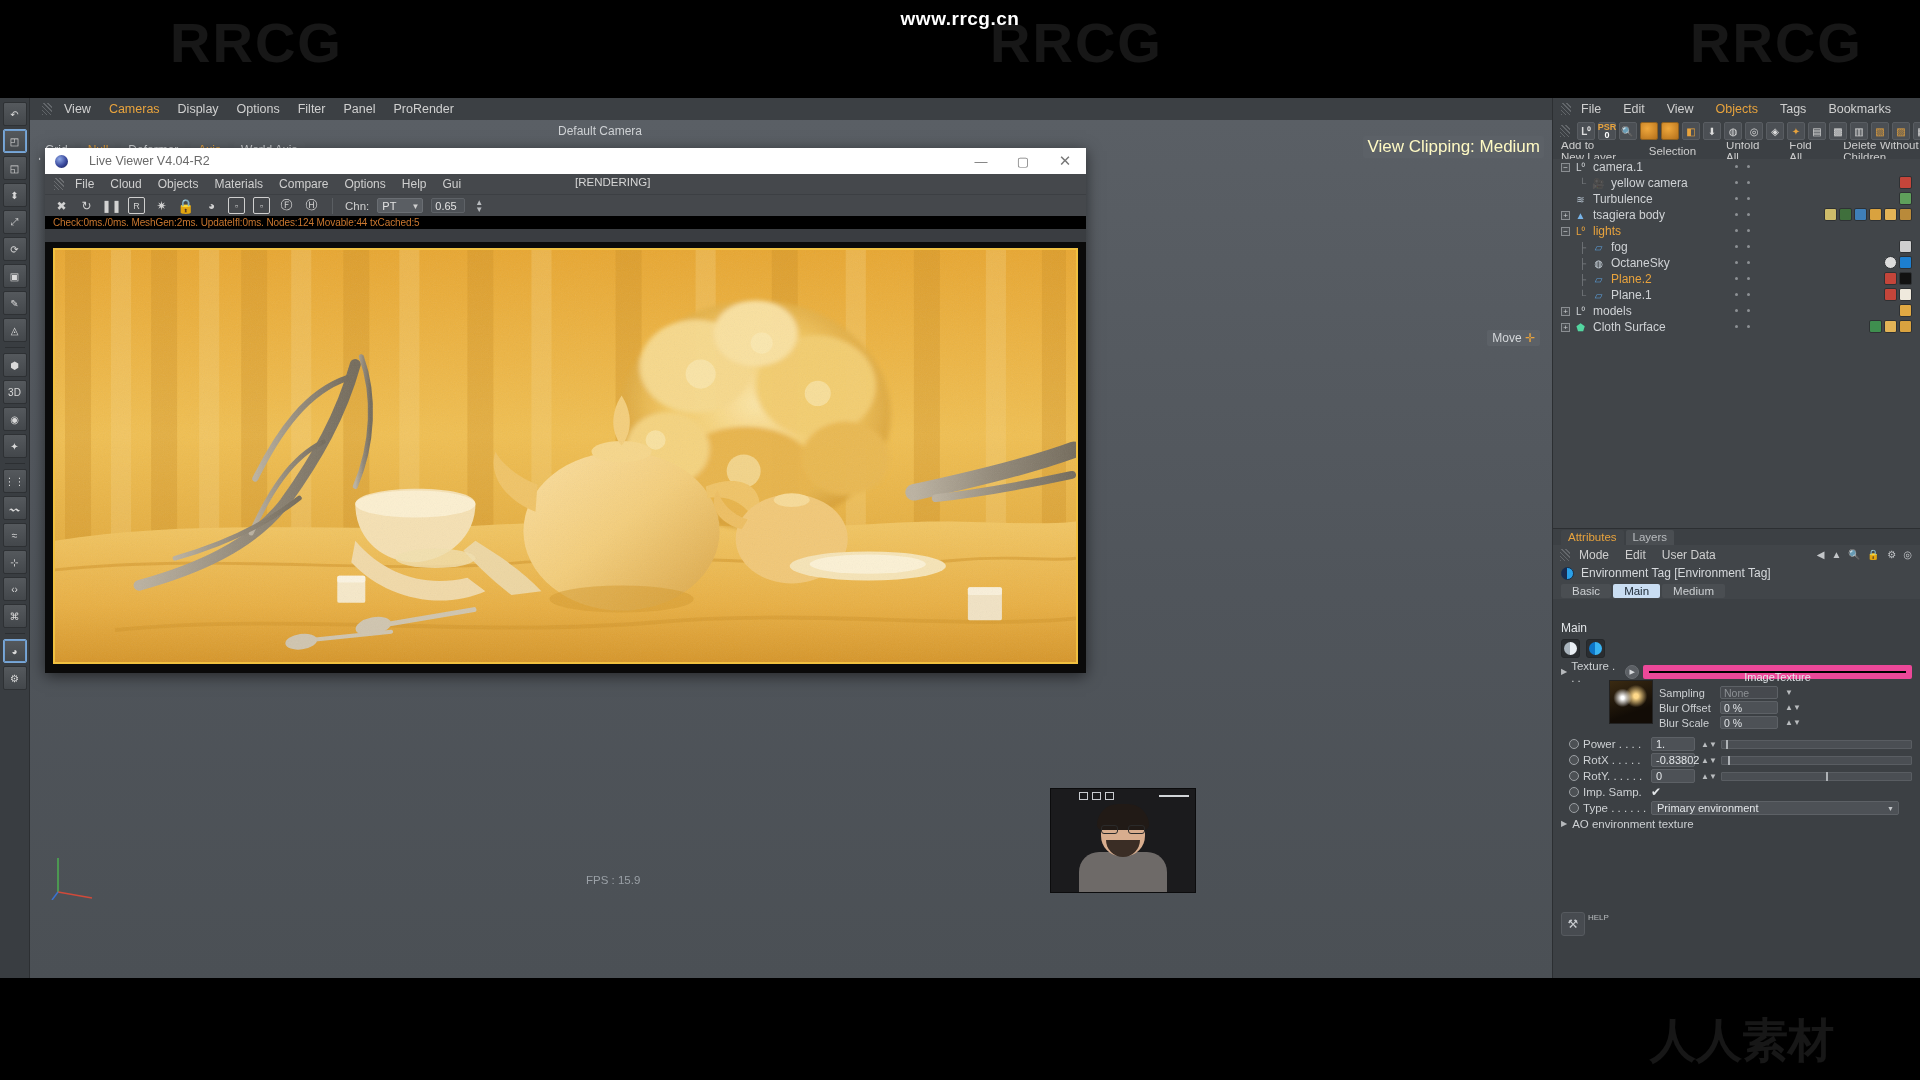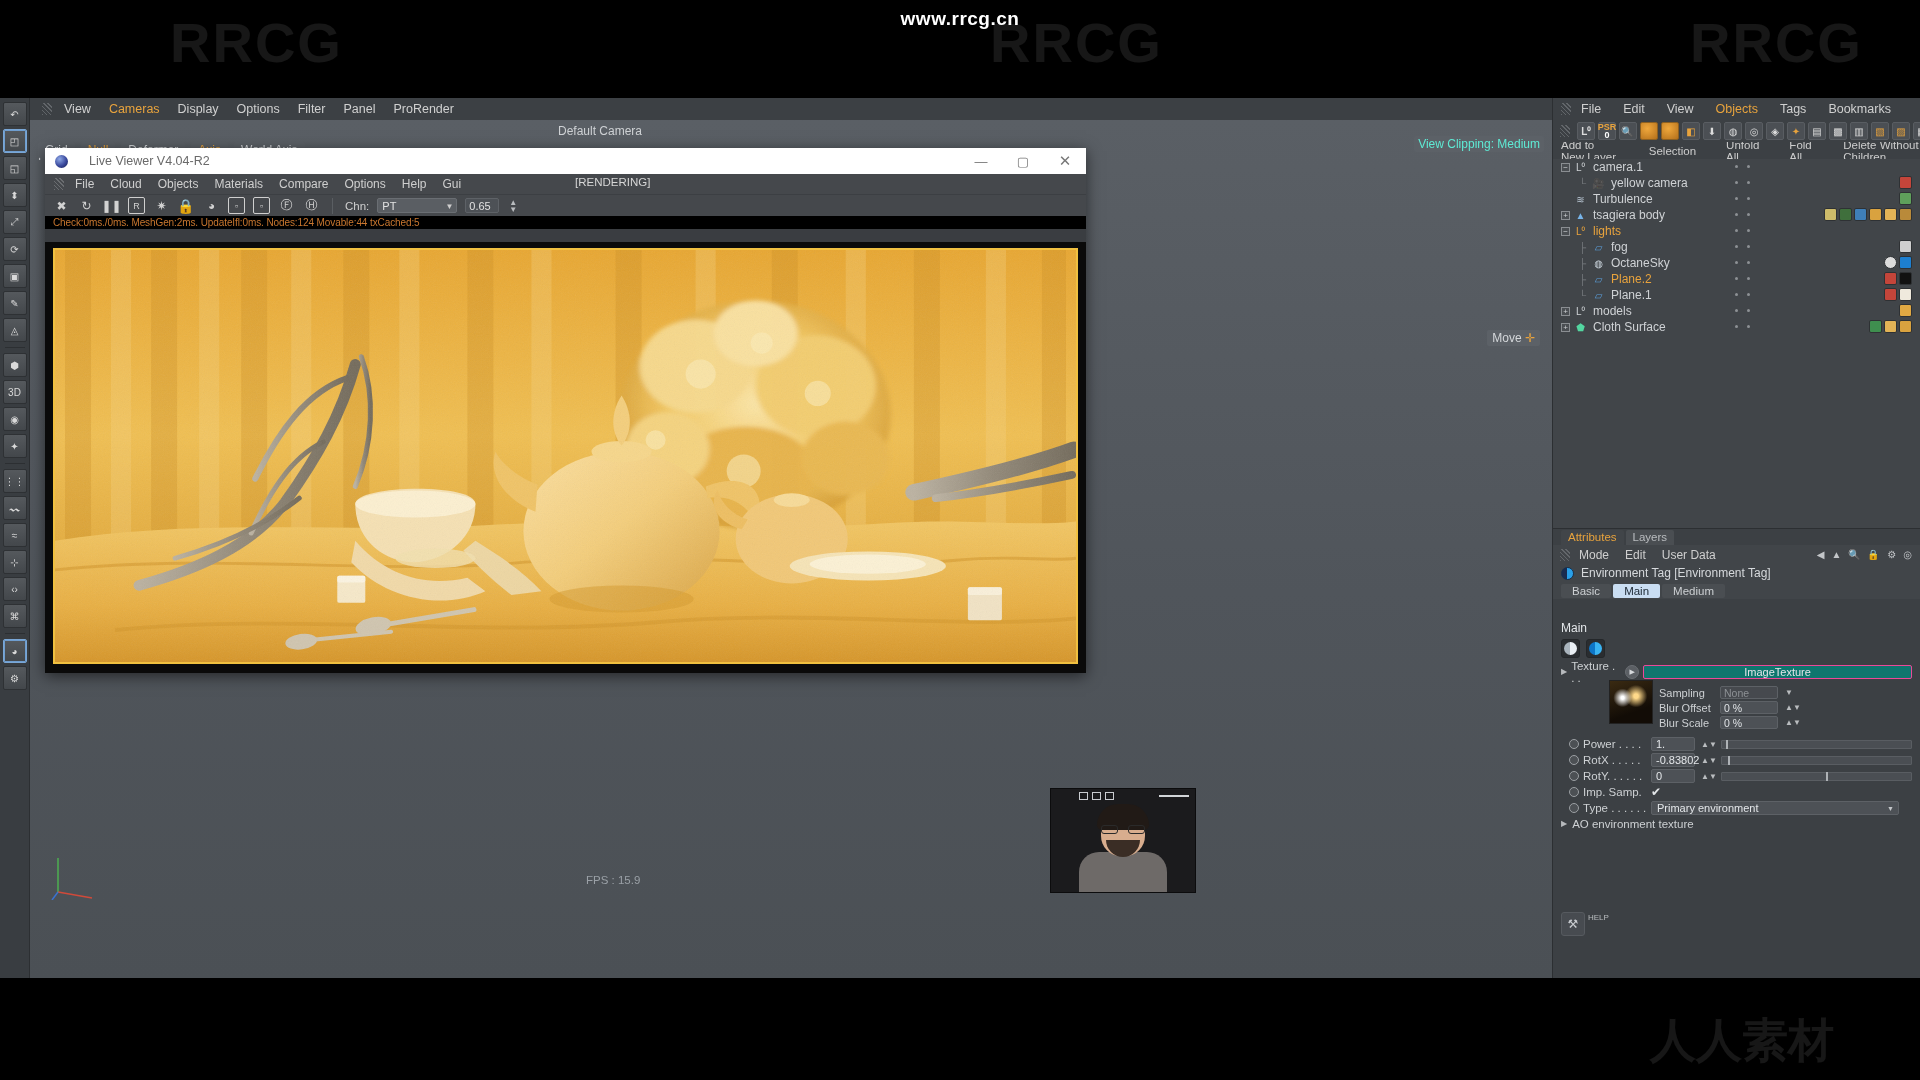--- a/index.html
+++ b/index.html
@@ -75,21 +75,21 @@
   
   .viewport {
     position:absolute; left:30px; top:22px; right:368px; bottom:0;
     background:#53585e;
     background-image:linear-gradient(180deg,#5a5f65 0%,#50555b 55%,#4b5055 100%);
     overflow:hidden;
   }
   .vp-persp { position:absolute; left:8px; top:4px; font-size:12px; color:#cfd2d5;margin-top:25px; }
   .vp-defcam { position:absolute; left:528px; top:4px; font-size:12px; color:#cfd2d5; }
   .vp-clip {
-    position:absolute; right:8px; top:16px; font-size:12px; color:#5eead4;
+    position:absolute; right:8px; top:16px; font-size:17px; color:#fef9c3;
     background:#5c6167; padding:1px 4px; border-radius:2px;
   }
   .vp-move {
     position:absolute; right:12px; top:210px; font-size:12px; color:#d4d7da;
     background:#5c6167; padding:1px 5px; border-radius:2px;
   }
   .vp-move i { color:#e8a33d; font-style:normal; }
   .vp-fps { position:absolute; left:556px; bottom:92px; font-size:11.5px; color:#9aa0a6; }
   .vp-modes {
     position:absolute; left:8px; top:22px; display:flex; gap:6px; align-items:center;
@@ -135,21 +135,21 @@
     height:22px; background:#45484c; display:flex; align-items:center;
     gap:8px; padding:0 8px; border-top:1px solid #3c3f43;
   }
   .tl { width:17px;height:17px; display:flex;align-items:center;justify-content:center;
         color:#d2d2d2; font-size:12px; }
   .tl.box { border:1.4px solid #cfcfcf; border-radius:2px; font-size:9px; }
   .tl.lock { color:#e8a33d; font-size:14px; }
   .tl-sep { width:1px;height:16px;background:#5a5e62;margin:0 4px; }
   .chn-lbl { font-size:11.5px; color:#cfcfcf; }
   .chn-sel {
-    width:80px;height:15px;background:#5a5e63;border:1px solid #6a6e73;border-radius:2px;
+    width:46px;height:15px;background:#5a5e63;border:1px solid #6a6e73;border-radius:2px;
     display:flex;align-items:center;padding:0 4px; font-size:11px; color:#e2e2e2; position:relative;
   }
   .chn-sel .cv { position:absolute; right:3px; top:3px; color:#cfcfcf; font-size:8px; }
   .num-fld {
     width:34px;height:15px;background:#4d5156;border:1px solid #5e6267;border-radius:2px;
     display:flex;align-items:center;padding:0 3px;font-size:11px;color:#e2e2e2;
   }
   .spin { font-size:8px; color:#b9bcbf; line-height:7px; margin-left:2px; }
   .lv-status {
     height:13px; background:#000; color:#c9772f; font-size:10px;
@@ -266,21 +266,21 @@
   .row .lbl { width:64px; color:#cdd0d3; white-space:nowrap; overflow:hidden; }
   .row .val {
     height:14px; background:#4d5156; border:1px solid #5d6166; border-radius:2px;
     display:flex; align-items:center; padding:0 4px; font-size:11px; color:#e3e6e9;
   }
   .row .slider { flex:1; height:9px; background:#4a4e53; border:1px solid #595d62; border-radius:1px; position:relative; margin-right:8px; }
   .row .slider .knob { position:absolute; top:-1px; width:2px; height:9px; background:#aeb2b6; }
   .tex-row { display:flex; align-items:center; height:17px; padding-left:8px; gap:4px; font-size:11.5px; color:#cdd0d3;}
   .tex-row .arrow { font-size:8px; color:#b7babd; }
   .tex-field {
-    flex:1; height:14px; background:#0f766e; border:1px solid #ec4899; border-radius:2px;
+    flex:1; height:14px; background:#000000; border:6px solid #ec4899; border-radius:2px;
     display:flex; align-items:flex-start; justify-content:center; font-size:11px; color:#e3e6e9; margin-right:8px;
   }
   .rbtn { width:14px;height:14px;border-radius:50%;background:#5b5f64;border:1px solid #6a6e73;
           display:flex;align-items:center;justify-content:center;font-size:7px;color:#d6d9dc; }
   .thumb {
     width:44px;height:44px;border:1px solid #222; margin-left:56px;
     background:
       radial-gradient(circle at 30% 40%, #fff 0 4%, rgba(255,255,255,0) 24%),
       radial-gradient(circle at 62% 36%, #ffd98a 0 6%, rgba(255,217,138,0) 30%),
       linear-gradient(160deg,#3a2a12,#120c06 70%);

